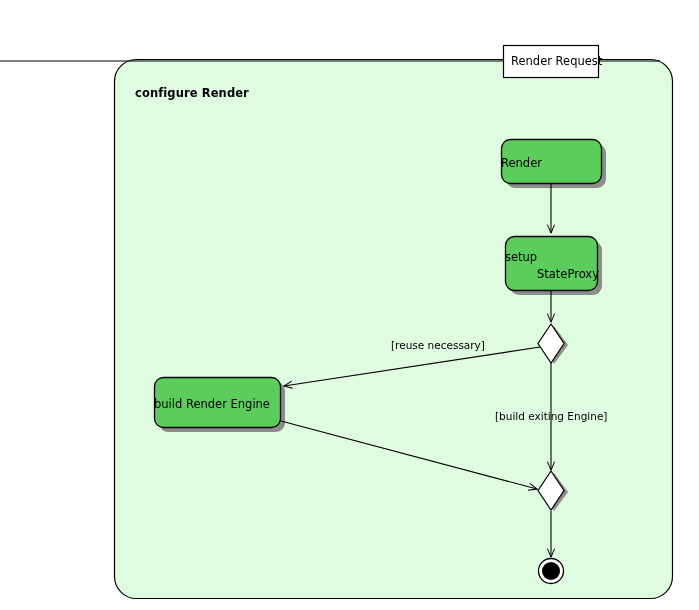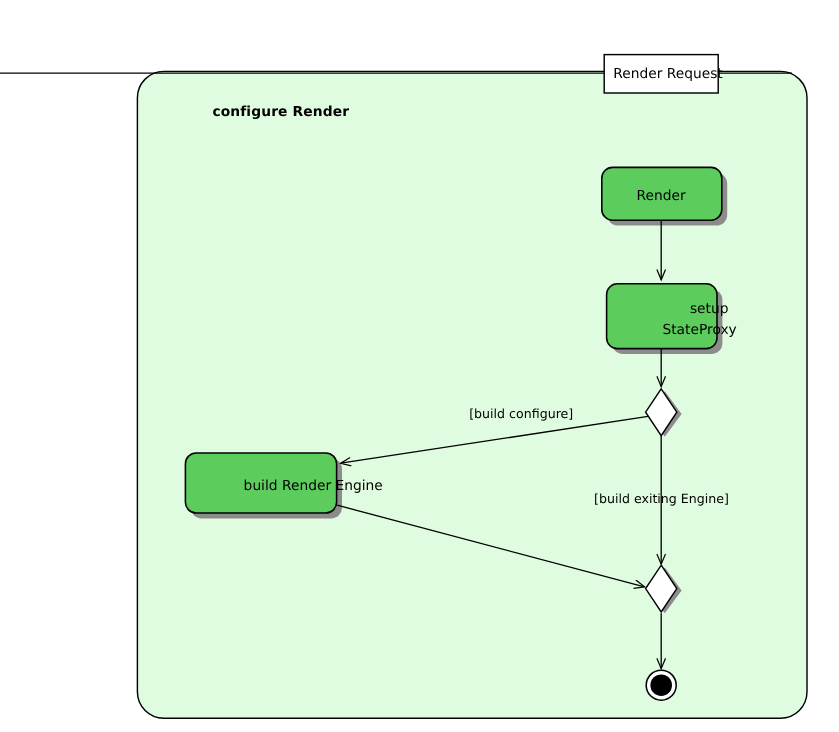--- a/index.html
+++ b/index.html
@@ -41,21 +41,20 @@
     letter-spacing: 0.1px;
   }
   .lbl-guard {
     font-size: 10.5px;
   }
   .lbl-request {
     font-size: 11.5px;
   }
   .node-text-wrap {
     position: absolute;
-    text-align: center;
     font-family: "DejaVu Sans", "Liberation Sans", sans-serif;
     font-size: 11.5px;
     color: #000;
     line-height: 1.45;
     pointer-events: none;
   }
 </style>
 </head>
 <body>
 
@@ -102,26 +101,26 @@
     <polygon points="551,471 564,490.5 551,510 538,490.5" fill="#ffffff" stroke="#000000" stroke-width="1.2"></polygon>
 
     <circle cx="551" cy="571" r="12.5" fill="#ffffff" stroke="#000000" stroke-width="1.3"></circle>
     <circle cx="551" cy="571" r="9" fill="#000000"></circle>
 
     <rect x="503.5" y="45.5" width="95" height="32" fill="#ffffff" stroke="#000000" stroke-width="1.2"></rect>
   </svg>
 
   <div class="lbl lbl-request" style="left:511px; top:56px;">Render Request</div>
 
-  <div class="lbl lbl-partition" style="left:135px; top:88px;margin-left:42px;">configure Render</div>
+  <div class="lbl lbl-partition" style="left:135px; top:88px;">configure Render</div>
 
   <div class="node-text-wrap" style="left:501px; top:155px; width:100px;">Render</div>
 
-  <div class="node-text-wrap" style="left:505px; top:249px; width:92px;padding-left:40px;">setup</div>
+  <div class="node-text-wrap" style="left:505px; top:249px; width:92px;">setup</div>
   <div class="node-text-wrap" style="left:505px; top:266px; width:92px;margin-left:32px;">StateProxy</div>
 
-  <div class="node-text-wrap" style="left:154px; top:396px; width:126px;padding-left:44px;">build Render Engine</div>
+  <div class="node-text-wrap" style="left:154px; top:396px; width:126px;">build Render Engine</div>
 
-  <div class="lbl lbl-guard" style="left:391px; top:340px;">[build configure]</div>
+  <div class="lbl lbl-guard" style="left:391px; top:340px;">[reuse necessary]</div>
 
   <div class="lbl lbl-guard" style="left:495px; top:411px;">[build exiting Engine]</div>
 
 </div>
 
 </body></html>

